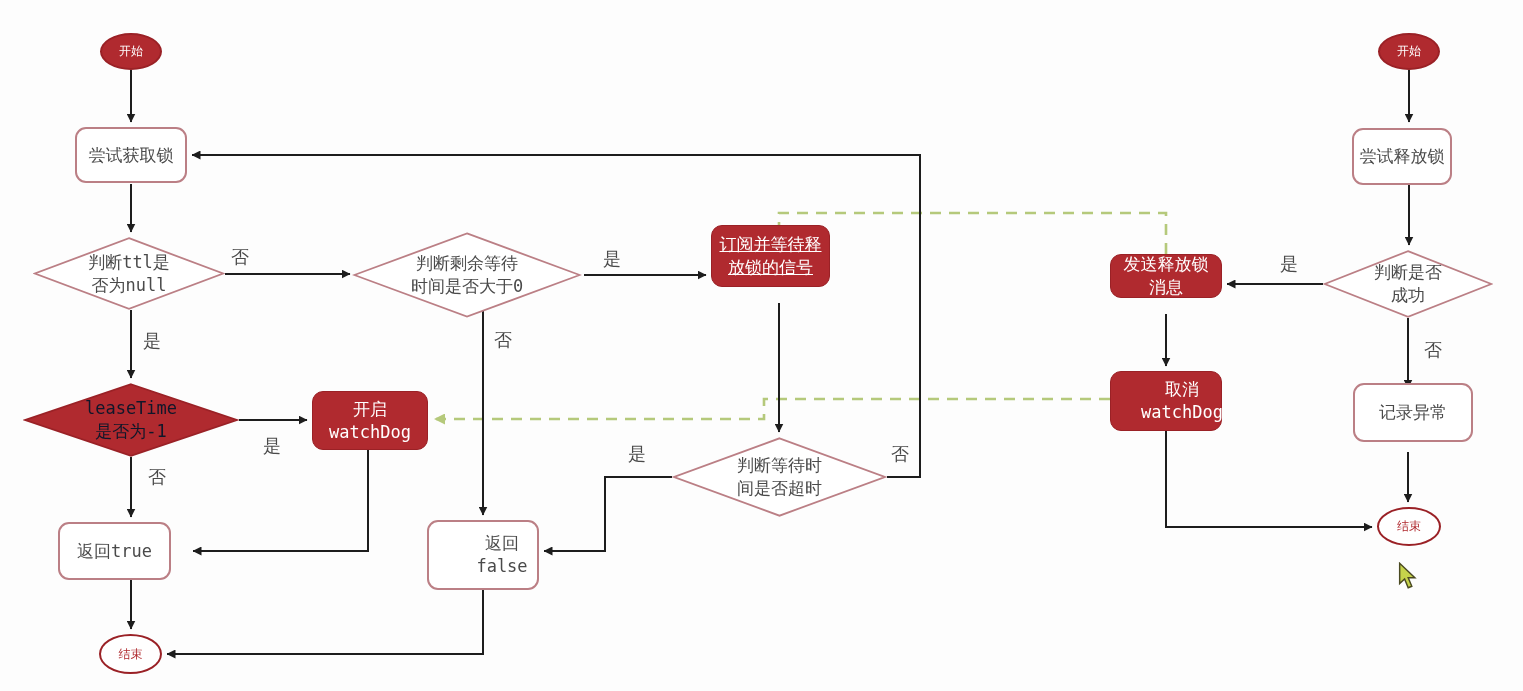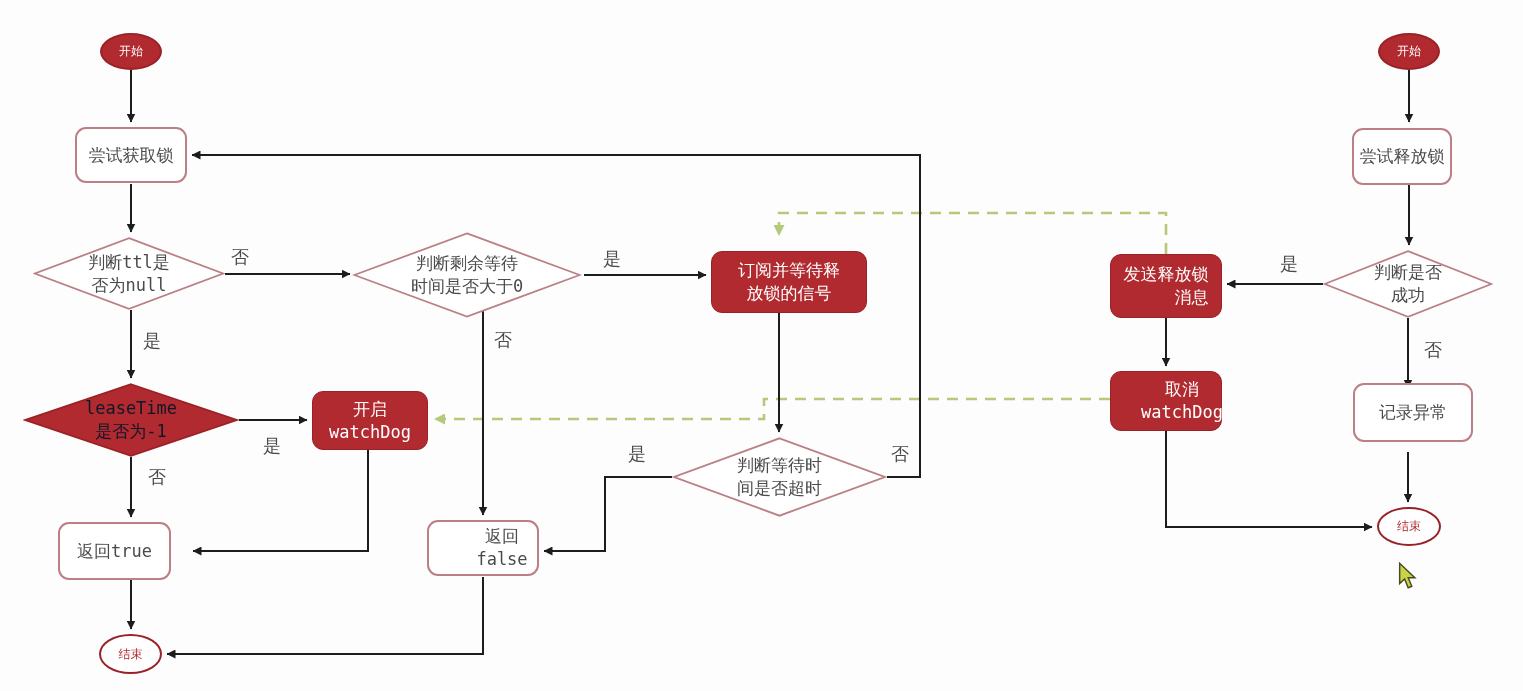--- a/index.html
+++ b/index.html
@@ -97,45 +97,45 @@
   <div class="node ellipse end" style="left:99px;top:634px;width:63px;height:40px;">结束</div>
 
   <div class="node diamond" style="left:352px;top:232px;width:230px;height:86px;">
     <svg viewBox="0 0 100 60" preserveAspectRatio="none">
         <polygon points="50,1 99,30 50,59 1,30"></polygon>
       </svg>
     <span>判断剩余等待
 时间是否大于0</span>
   </div>
 
-  <div class="node box red" style="left:711px;top:251px;width:156px;height:62px;">订阅并等待释
+  <div class="node box red" style="left:711px;top:225px;width:119px;height:62px;text-decoration:underline;">订阅并等待释
 放锁的信号</div>
 
   <div class="node diamond" style="left:672px;top:437px;width:215px;height:80px;">
     <svg viewBox="0 0 100 60" preserveAspectRatio="none">
         <polygon points="50,1 99,30 50,59 1,30"></polygon>
       </svg>
     <span>判断等待时
 间是否超时</span>
   </div>
 
-  <div class="node box" style="left:427px;top:520px;width:112px;height:56px;padding-left:38px;">返回false</div>
+  <div class="node box" style="left:427px;top:520px;width:112px;height:70px;padding-left:38px;">返回false</div>
 
   <div class="node ellipse" style="left:1378px;top:33px;width:62px;height:37px;">开始</div>
   <div class="node box" style="left:1352px;top:128px;width:100px;height:57px;">尝试释放锁</div>
 
   <div class="node diamond" style="left:1323px;top:250px;width:170px;height:68px;">
     <svg viewBox="0 0 100 60" preserveAspectRatio="none">
         <polygon points="50,1 99,30 50,59 1,30"></polygon>
       </svg>
     <span>判断是否
 成功</span>
   </div>
 
-  <div class="node box red" style="left:1110px;top:254px;width:112px;height:64px;text-align:right;">发送释放锁
+  <div class="node box red" style="left:1110px;top:254px;width:112px;height:44px;">发送释放锁
 消息</div>
   <div class="node box red" style="left:1110px;top:371px;width:112px;height:60px;padding-left:32px;">取消
 watchDog</div>
   <div class="node box" style="left:1353px;top:383px;width:120px;height:59px;">记录异常</div>
   <div class="node ellipse end" style="left:1377px;top:507px;width:64px;height:39px;">结束</div>
 
   <span class="elabel" style="left:240px;top:257px;">否</span>
   <span class="elabel" style="left:152px;top:341px;">是</span>
   <span class="elabel" style="left:272px;top:446px;">是</span>
   <span class="elabel" style="left:157px;top:477px;">否</span>

